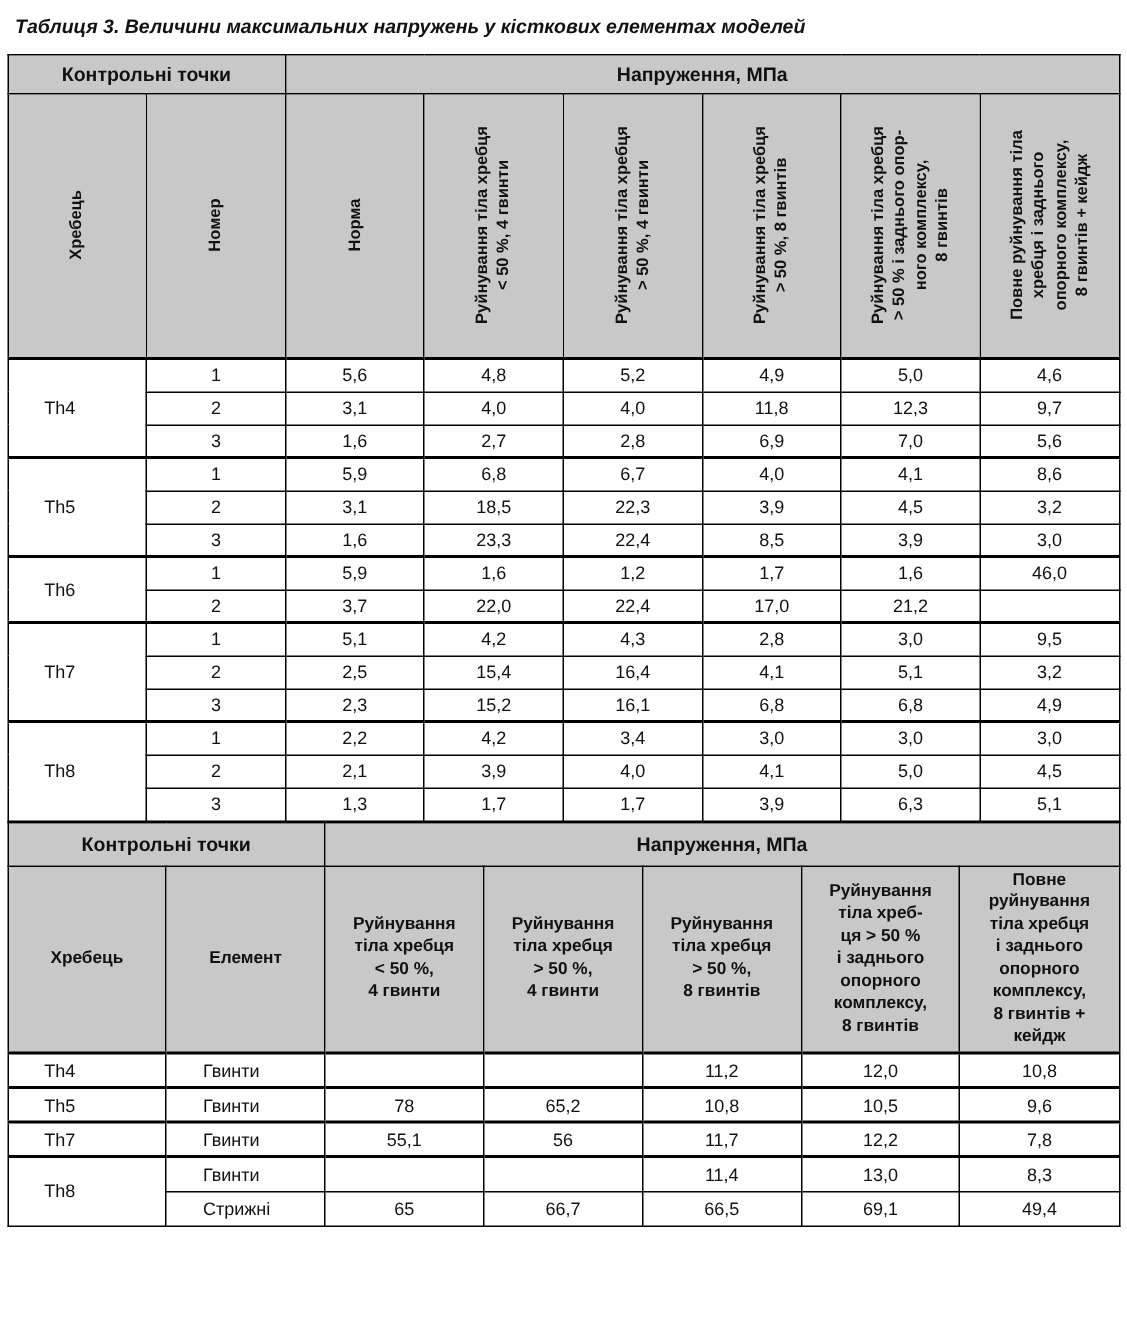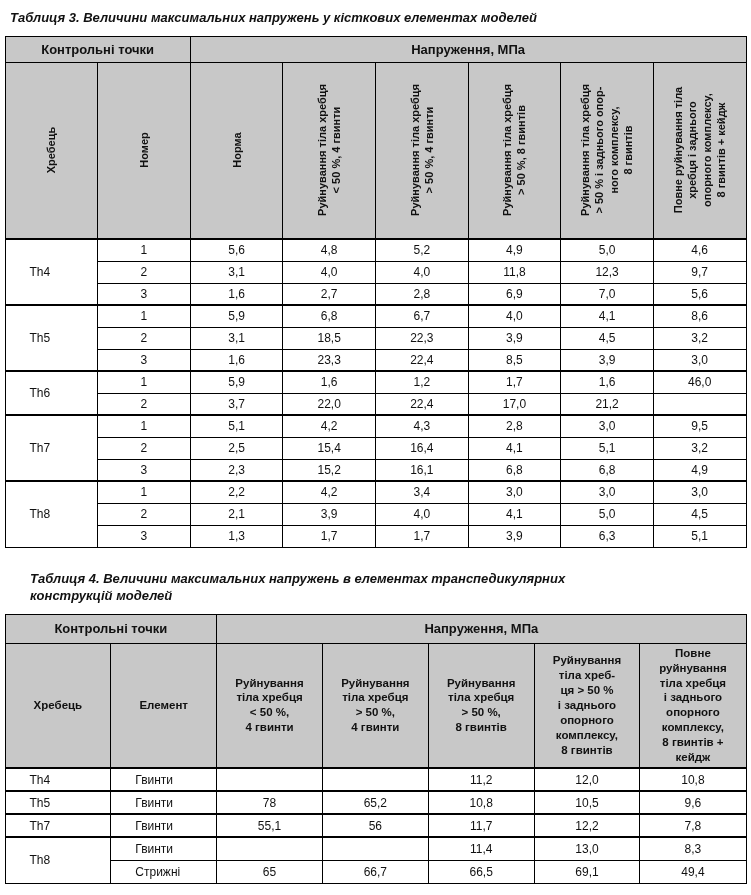--- a/index.html
+++ b/index.html
@@ -262,22 +262,20 @@
           <td class="val">1,3</td>
           <td class="val">1,7</td>
           <td class="val">1,7</td>
           <td class="val">3,9</td>
           <td class="val">6,3</td>
           <td class="val">5,1</td>
         </tr>
       </tbody>
   </table>
 
-  <div class="tbl-title title4">Таблиця 4. Величини максимальних напружень в елементах транспедикулярних
-конструкцій моделей</div>
 
   <table class="t4">
     <colgroup>
       <col style="width:14.28%">
         <col style="width:14.28%">
         <col style="width:14.28%">
         <col style="width:14.28%">
       <col style="width:14.28%">
         <col style="width:14.28%">
         <col style="width:14.32%">

